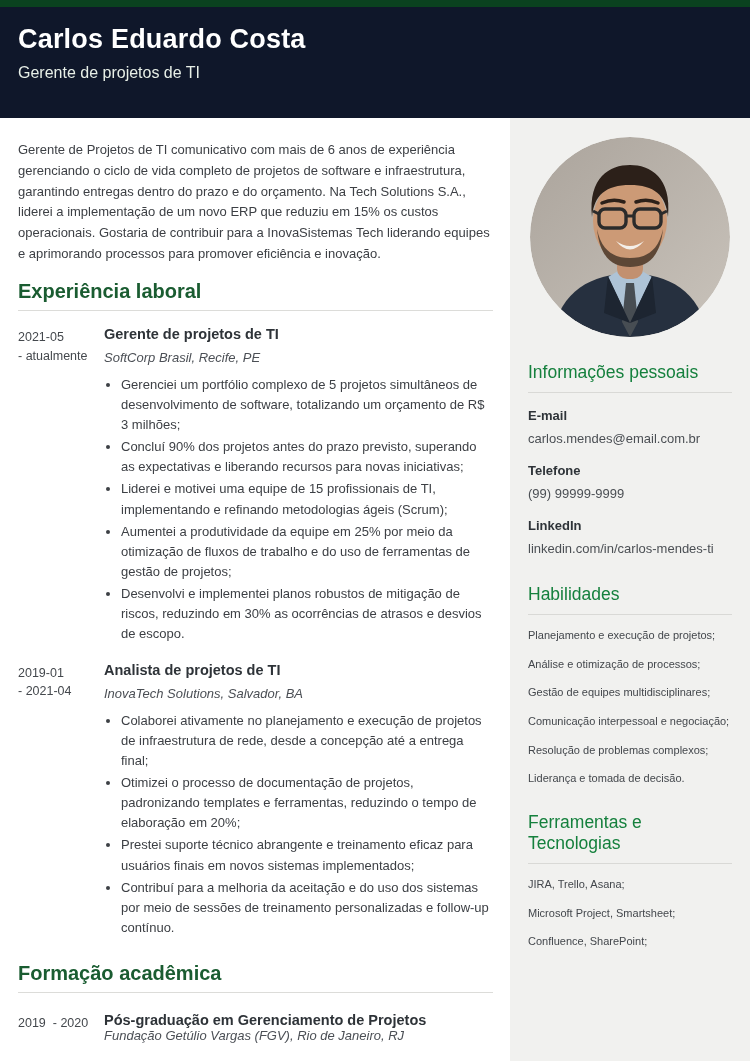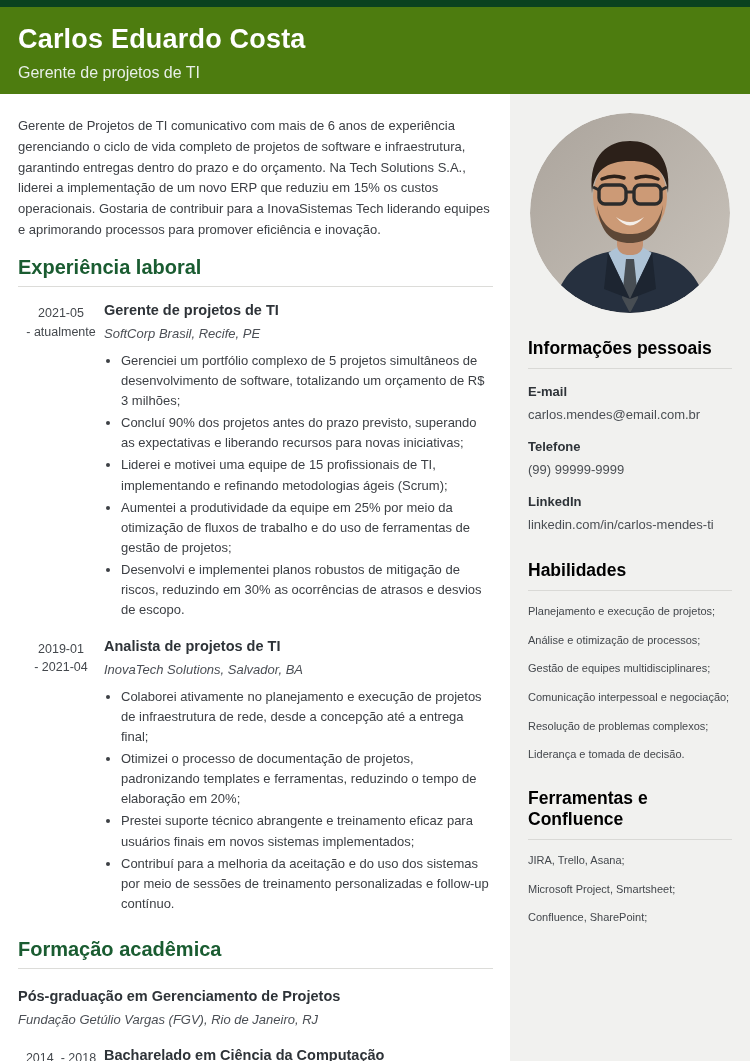--- a/index.html
+++ b/index.html
@@ -5,22 +5,22 @@
   * { margin: 0; padding: 0; box-sizing: border-box; }
   html, body { width: 750px; }
   body {
     width: 750px; height: 1061px; overflow: hidden;
     background: #ffffff;
     font-family: "Liberation Sans", "DejaVu Sans", sans-serif;
     color: #3d4045;
   }
   
   .header {
-    height: 94px; width: 100%;
-    background: #4d7c0f;
+    height: 118px; width: 100%;
+    background: #0f172a;
     border-top: 7px solid #0a421f;
     padding: 17px 20px 0 18px;
   }
   .header .name {
     color: #ffffff; font-size: 27px; font-weight: bold; letter-spacing: .2px;
   }
   .header .subtitle {
     color: #e7efe7; font-size: 16px; margin-top: 9px; font-weight: 400;
   }
   
@@ -33,33 +33,33 @@
   }
   
   .summary { margin-top: 22px; font-size: 13px; line-height: 1.6; color: #3d4045; }
   h2.section-title {
     margin-top: 15px; font-size: 20px; font-weight: bold; color: #1a5c31;
   }
   .rule { border: none; border-top: 1px solid #dcdcd9; margin-top: 7px; }
   .entry { display: flex; margin-top: 15px; }
   .date-col {
     width: 86px; flex: 0 0 86px; font-size: 12.5px; color: #44484d;
-    line-height: 1.5; padding-top: 2px; white-space: pre-wrap; text-align: center;
+    line-height: 1.5; padding-top: 2px; white-space: pre-wrap;
   }
   .entry-body { flex: 1; }
   .role { font-size: 14.5px; font-weight: bold; color: #2e3338; }
   .org { font-size: 13px; font-style: italic; color: #4b4f55; margin-top: 8px; }
   .entry-body ul { margin-top: 10px; padding-left: 17px; }
   .entry-body li { font-size: 13px; line-height: 1.55; color: #3d4045; margin-bottom: 2px; }
-  .edu-school { font-size: 13px; font-style: italic; color: #4b4f55; margin-top: 8px; }
+  .edu-school { font-size: 13px; font-style: italic; color: #4b4f55; }
   
   .photo-wrap { width: 200px; height: 200px; margin: 0 auto; border-radius: 50%; overflow: hidden; }
   .photo-wrap svg { display: block; }
   h3.side-title {
-    margin-top: 25px; font-size: 17.5px; font-weight: bold; color: #000000; line-height: 1.2;
+    margin-top: 25px; font-size: 17.5px; font-weight: normal; color: #15803d; line-height: 1.2;
   }
   .side-rule { border: none; border-top: 1px solid #d9d9d6; margin-top: 9px; }
   .field { margin-top: 15px; }
   .field-label { font-size: 13px; font-weight: bold; color: #2e3338; }
   .field-value { font-size: 13px; color: #4b4f54; margin-top: 7px; line-height: 1.4; }
   .side-list { margin-top: 3px; }
   .side-item { font-size: 11px; color: #43474c; margin-top: 13.5px; line-height: 1.38; }
 </style>
 </head>
 <body>
@@ -105,20 +105,21 @@
           <li>Prestei suporte técnico abrangente e treinamento eficaz para usuários finais em novos sistemas implementados;</li>
           <li>Contribuí para a melhoria da aceitação e do uso dos sistemas por meio de sessões de treinamento personalizadas e follow-up contínuo.</li>
         </ul>
       </div>
     </div>
 
     <h2 class="section-title" style="margin-top:22px">Formação acadêmica</h2>
     <hr class="rule">
 
     <div class="entry" style="margin-top:19px">
+      <div class="date-col">2019  - 2020</div>
       <div class="entry-body">
         <div class="role">Pós-graduação em Gerenciamento de Projetos</div>
         <div class="edu-school">Fundação Getúlio Vargas (FGV), Rio de Janeiro, RJ</div>
       </div>
     </div>
 
     <div class="entry" style="margin-top:20px">
       <div class="date-col">2014  - 2018</div>
       <div class="entry-body">
         <div class="role">Bacharelado em Ciência da Computação</div>
@@ -195,21 +196,21 @@
     <hr class="side-rule">
     <div class="side-list">
       <div class="side-item">Planejamento e execução de projetos;</div>
       <div class="side-item">Análise e otimização de processos;</div>
       <div class="side-item">Gestão de equipes multidisciplinares;</div>
       <div class="side-item">Comunicação interpessoal e negociação;</div>
       <div class="side-item">Resolução de problemas complexos;</div>
       <div class="side-item">Liderança e tomada de decisão.</div>
     </div>
 
-    <h3 class="side-title">Ferramentas e Confluence</h3>
+    <h3 class="side-title">Ferramentas e Tecnologias</h3>
     <hr class="side-rule">
     <div class="side-list">
       <div class="side-item">JIRA, Trello, Asana;</div>
       <div class="side-item">Microsoft Project, Smartsheet;</div>
       <div class="side-item">Confluence, SharePoint;</div>
 
     </div>
 
   </div>
 </div>

